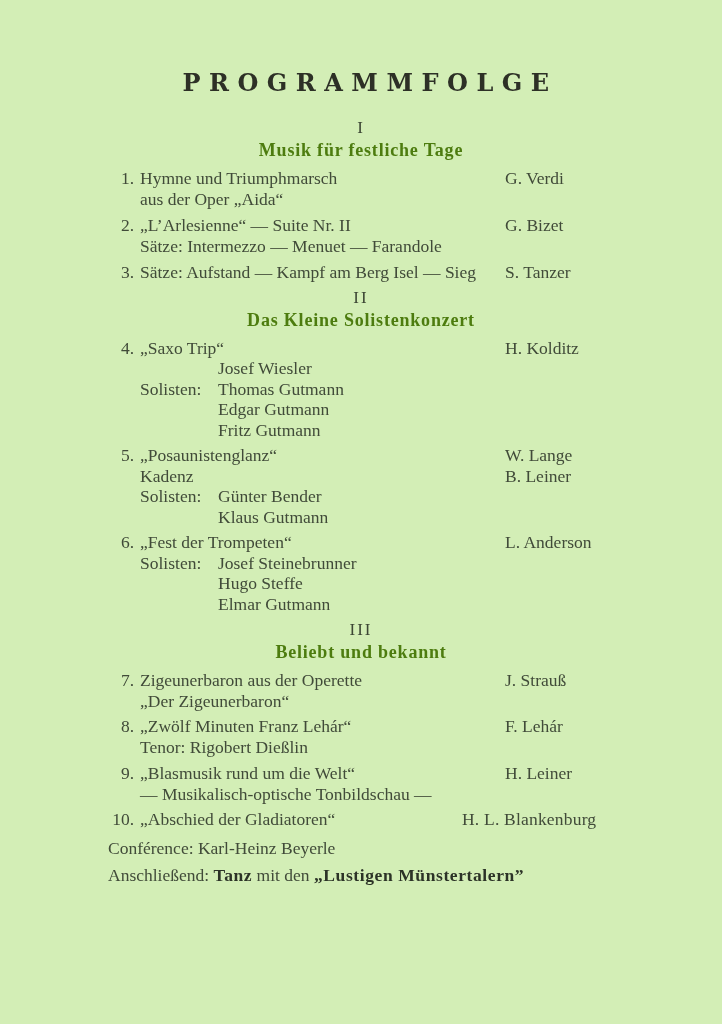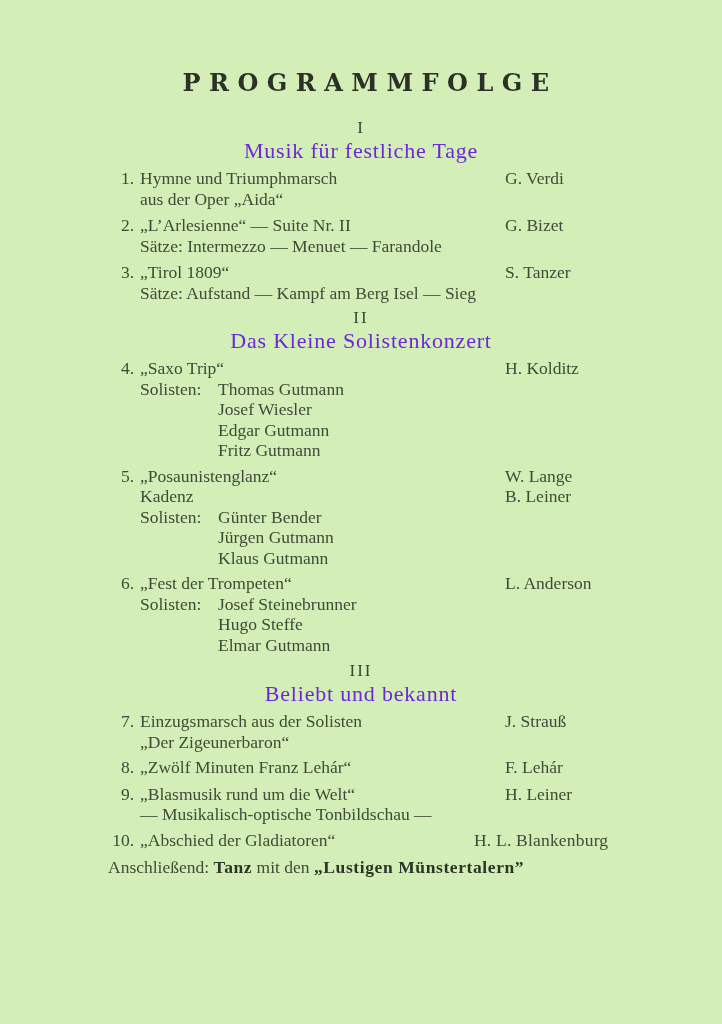--- a/index.html
+++ b/index.html
@@ -28,25 +28,25 @@
   }
   .section-numeral {
     text-align: center;
     font-size: 17px;
     letter-spacing: 2px;
     line-height: 20px;
     color: #3c4634;
   }
   .section-heading {
     text-align: center;
-    font-size: 22px;
-    font-weight: normal;
+    font-size: 18px;
+    font-weight: bold;
     letter-spacing: 0.8px;
     line-height: 21px;
-    color: #6d28d9;
+    color: #4d7c0f;
   }
   .num-I   { margin-top: 20px; }
   .num-II  { margin-top: 5px; }
   .num-III { margin-top: 6px; }
   .section-heading { margin-top: 2px; }
 
   .program {
     margin-left: 102px;
     width: 560px;
     font-size: 17.5px;
@@ -67,21 +67,21 @@
   }
   .line { min-height: 20.5px; }
   .sol-label { display: inline-block; width: 78px; }
   .sol-name  { padding-left: 78px; }
   .composer {
     position: absolute;
     left: 403px; top: 0;
     white-space: nowrap;
   }
   .composer.second { top: 20.5px; }
-  .composer.wide { left: 372px; letter-spacing: 0.2px; }
+  .composer.wide { left: 360px; letter-spacing: 0.2px; }
 
   .footer { margin-left: 108px; font-size: 17.5px; line-height: 20.5px; }
   .conference-line { margin-top: 8px; }
   .closing-line { margin-top: 7px; }
   .closing-line b, .bold-part {
     font-weight: bold;
     color: #2c3327;
     letter-spacing: 0.6px;
   }
 </style>
@@ -106,48 +106,46 @@
 
     <div class="item">
       <span class="num">2.</span>
       <div class="line">„L’Arlesienne“ — Suite Nr. II</div>
       <div class="line">Sätze: Intermezzo — Menuet — Farandole</div>
       <span class="composer">G. Bizet</span>
     </div>
 
     <div class="item">
       <span class="num">3.</span>
-      <div class="line">„Tirol 1809“</div>
       <div class="line">Sätze: Aufstand — Kampf am Berg Isel — Sieg</div>
       <span class="composer">S. Tanzer</span>
     </div>
 
     <div class="section-numeral num-II" style="margin-left:-102px;width:722px;">II</div>
     <div class="section-heading" style="margin-left:-102px;width:722px;">Das Kleine Solistenkonzert</div>
 
     <div class="item first">
       <span class="num">4.</span>
       <div class="line">„Saxo Trip“</div>
+      <div class="line sol-name">Josef Wiesler</div>
       <div class="line">
         <span class="sol-label">Solisten:</span><span>Thomas Gutmann</span>
       </div>
-      <div class="line sol-name">Josef Wiesler</div>
       <div class="line sol-name">Edgar Gutmann</div>
       <div class="line sol-name">Fritz Gutmann</div>
       <span class="composer">H. Kolditz</span>
     </div>
 
     <div class="item tight">
       <span class="num">5.</span>
       <div class="line">„Posaunistenglanz“</div>
       <div class="line">Kadenz</div>
       <div class="line">
         <span class="sol-label">Solisten:</span><span>Günter Bender</span>
       </div>
-      <div class="line sol-name">Jürgen Gutmann</div>
       <div class="line sol-name">Klaus Gutmann</div>
       <span class="composer">W. Lange</span>
       <span class="composer second">B. Leiner</span>
     </div>
 
     <div class="item tight">
       <span class="num">6.</span>
       <div class="line">„Fest der Trompeten“</div>
       <div class="line">
         <span class="sol-label">Solisten:</span><span>Josef Steinebrunner</span>
@@ -155,45 +153,47 @@
       <div class="line sol-name">Hugo Steffe</div>
       <div class="line sol-name">Elmar Gutmann</div>
       <span class="composer">L. Anderson</span>
     </div>
 
     <div class="section-numeral num-III" style="margin-left:-102px;width:722px;">III</div>
     <div class="section-heading" style="margin-left:-102px;width:722px;">Beliebt und bekannt</div>
 
     <div class="item first">
       <span class="num">7.</span>
-      <div class="line">Einzugsmarsch aus der Solisten</div>
+      <div class="line">Zigeunerbaron aus der Operette</div>
       <div class="line">„Der Zigeunerbaron“</div>
       <span class="composer">J. Strauß</span>
     </div>
 
     <div class="item tight">
       <span class="num">8.</span>
       <div class="line">„Zwölf Minuten Franz Lehár“</div>
+      <div class="line">Tenor: Rigobert Dießlin</div>
       <span class="composer">F. Lehár</span>
     </div>
 
     <div class="item">
       <span class="num">9.</span>
       <div class="line">„Blasmusik rund um die Welt“</div>
       <div class="line">— Musikalisch-optische Tonbildschau —</div>
       <span class="composer">H. Leiner</span>
     </div>
 
     <div class="item tight">
       <span class="num">10.</span>
       <div class="line">„Abschied der Gladiatoren“</div>
       <span class="composer wide">H. L. Blankenburg</span>
     </div>
 
   </div>
 
   <div class="footer">
+    <div class="conference-line">Conférence: Karl-Heinz Beyerle</div>
     <div class="closing-line">
       <span>Anschließend: </span><span class="bold-part">Tanz</span><span> mit den </span><span class="bold-part">„Lustigen Münstertalern”</span>
     </div>
   </div>
 
 </div>
 
 </body></html>

